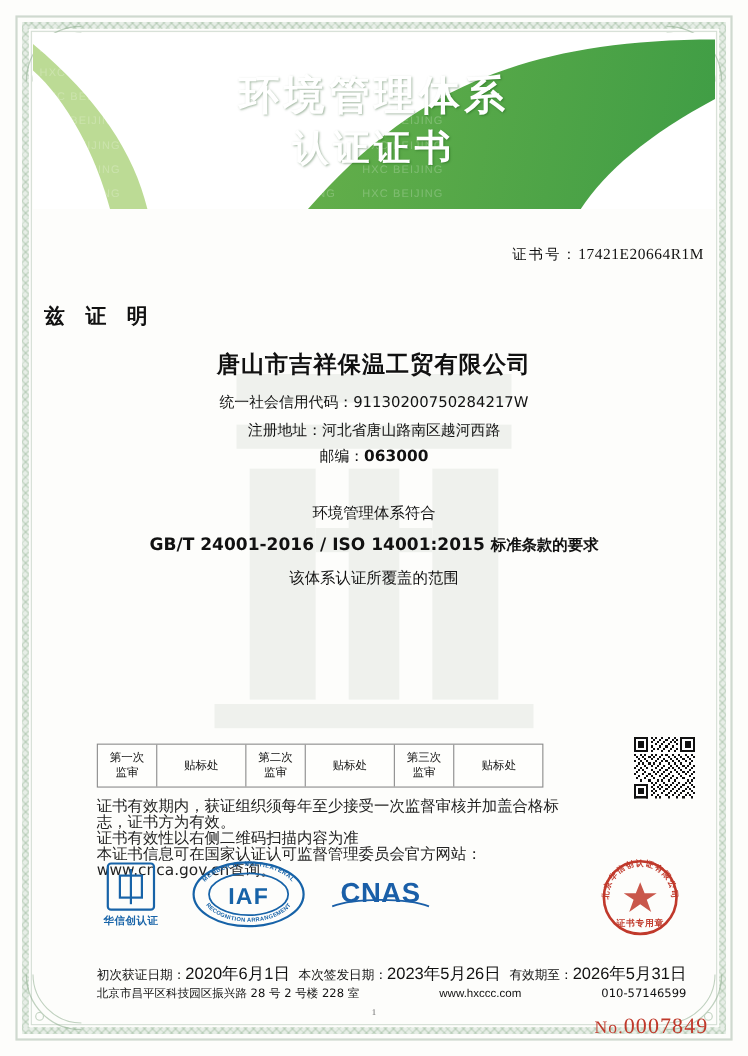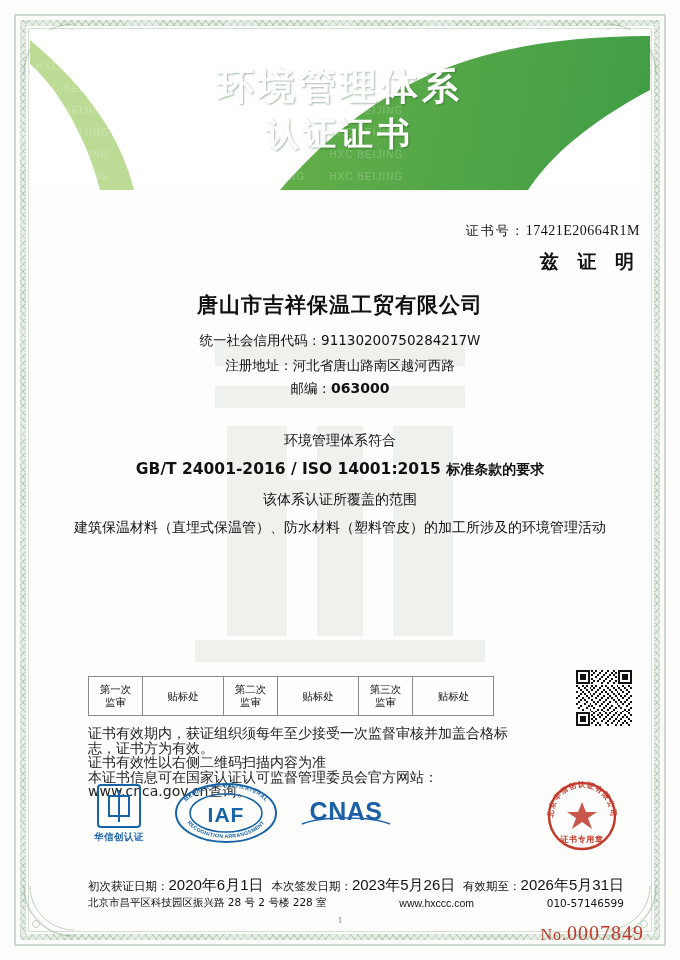--- a/index.html
+++ b/index.html
@@ -158,26 +158,26 @@
     font-size: 13px;
     color: #111;
     margin-top: 26px;
     letter-spacing: .5px;
     font-family: "DejaVu Sans", sans-serif;
   }
   .cert-no .label { letter-spacing: 2px; }
   .cert-no .value { font-family: "Liberation Serif", serif; font-size: 14px; letter-spacing: .5px; }
 
   .hereby {
-    text-align: right;
+    text-align: left;
     font-family: "DejaVu Sans", sans-serif;
     font-size: 19px;
     font-weight: bold;
     letter-spacing: 6px;
-    margin-top: 9px;
+    margin-top: 35px;
     color: #111;
   }
   .company {
     text-align: center;
     font-family: "DejaVu Sans", sans-serif;
     font-size: 21px;
     font-weight: bold;
     letter-spacing: 1px;
     margin-top: 16px;
     color: #111;
@@ -470,21 +470,20 @@
     <div class="postcode">
       <span class="lbl">邮编：</span><span>063000</span>
     </div>
 
     <div class="conform">环境管理体系符合</div>
     <div class="standard">
       <span>GB/T 24001-2016 / ISO 14001:2015</span>
       <span class="tail">标准条款的要求</span>
     </div>
     <div class="scope-label">该体系认证所覆盖的范围</div>
-    <div class="scope-text">建筑保温材料（直埋式保温管）、防水材料（塑料管皮）的加工所涉及的环境管理活动</div>
   </div>
 
   <div class="surv-table">
     <div class="surv-cell label">第一次<br>监审</div>
     <div class="surv-cell blank">贴标处</div>
     <div class="surv-cell label">第二次<br>监审</div>
     <div class="surv-cell blank">贴标处</div>
     <div class="surv-cell label">第三次<br>监审</div>
     <div class="surv-cell blank">贴标处</div>
   </div>

